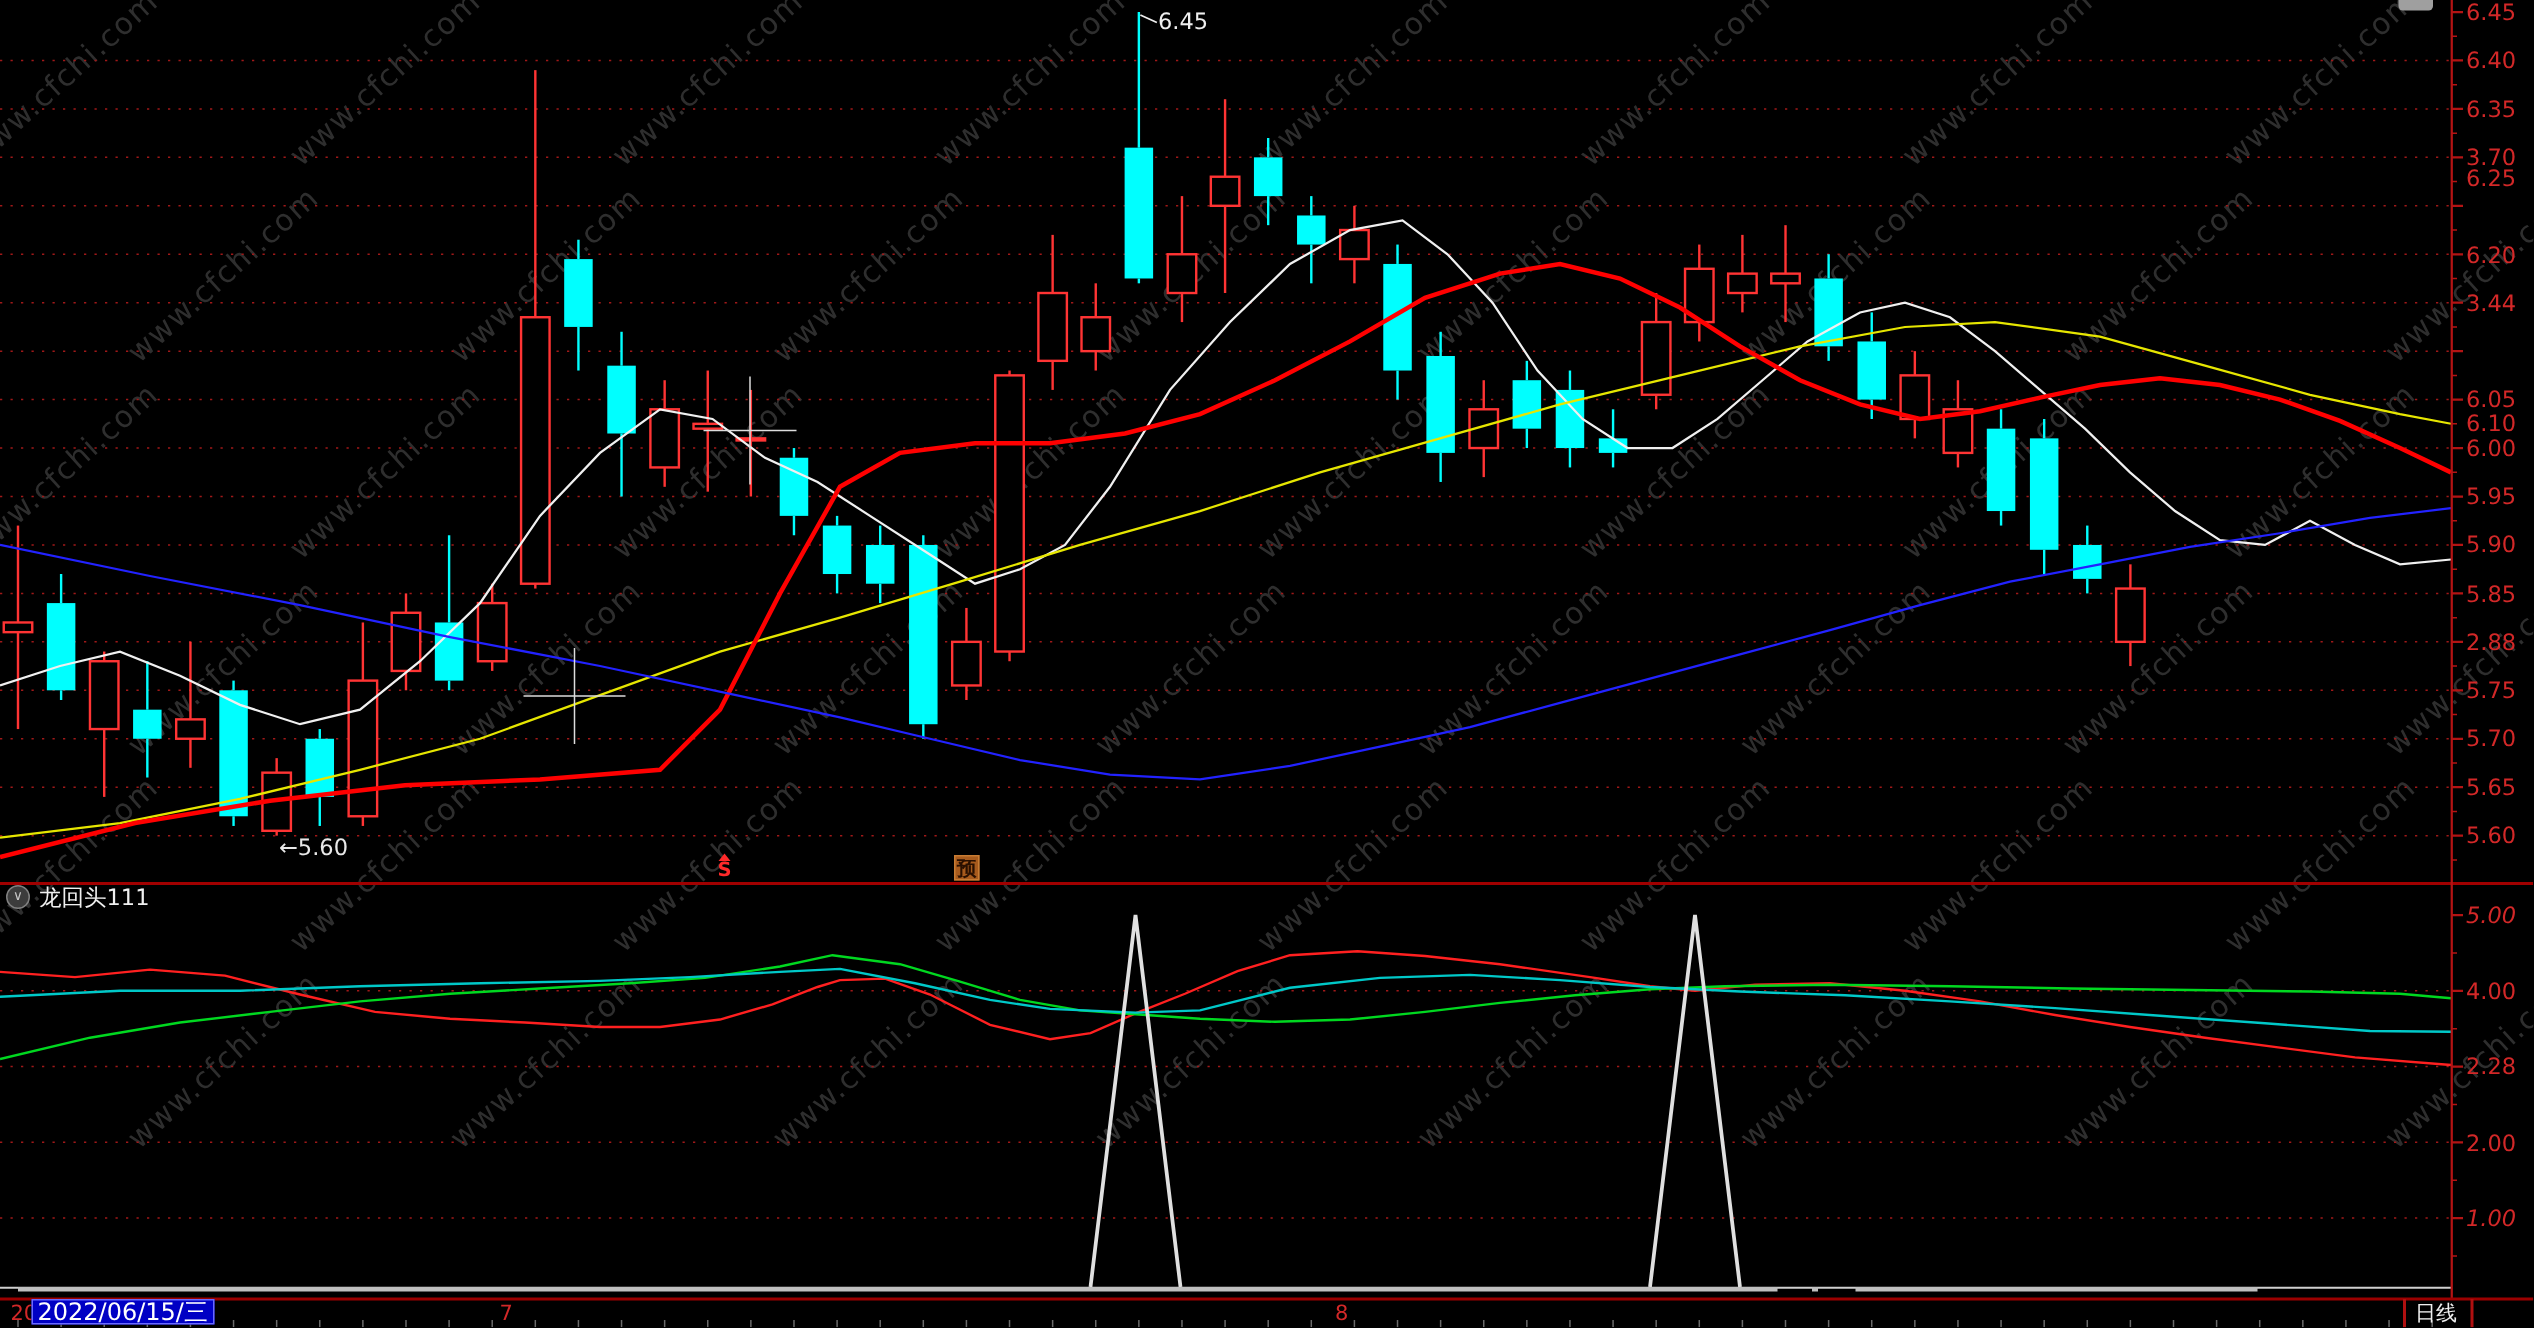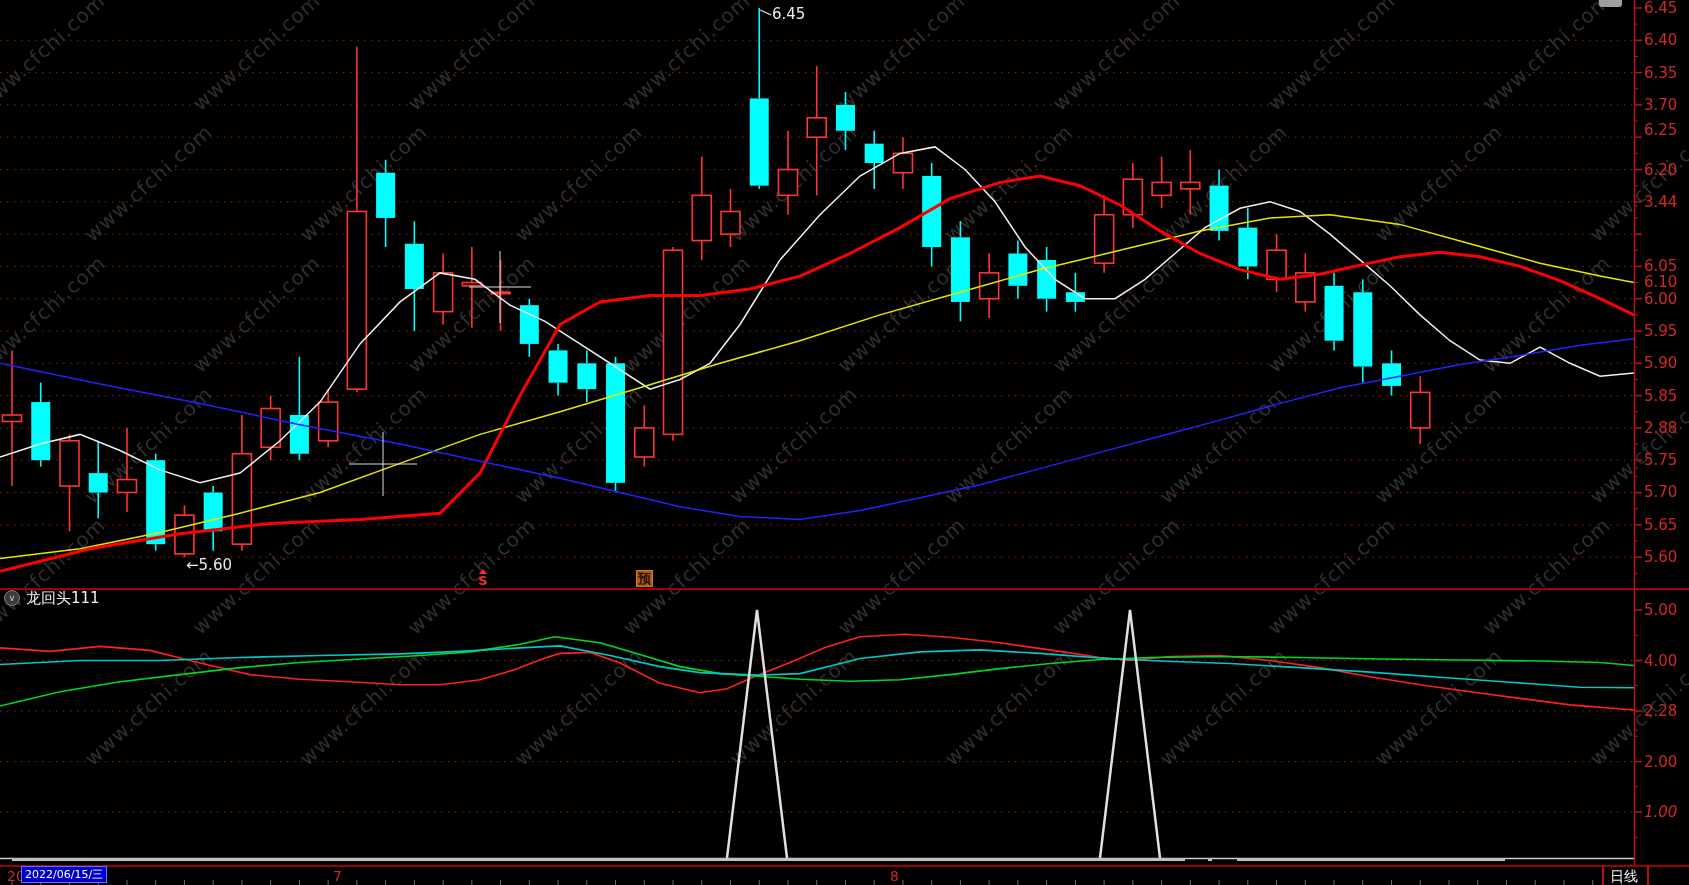--- a/index.html
+++ b/index.html
@@ -23,21 +23,21 @@
                  border-bottom:5px solid #ff2a2a;margin-bottom:1px;}
   .marker-s .s{font-size:13px;line-height:11px;}
   .marker-warn{position:absolute;width:17px;height:17px;background:#a85b1d;color:#2a1000;
                font-size:13px;font-weight:bold;display:flex;align-items:center;justify-content:center;
                border:1px solid #c87c33;box-sizing:border-box;}
   .anno{position:absolute;color:#efefef;font-size:15px;white-space:nowrap;}
   .bb-text{position:absolute;font-size:14px;line-height:16px;white-space:nowrap;}
   .scrollbar-seg{position:absolute;top:858px;height:3px;background:#bfbfbf;}
   .redline-h{position:absolute;left:0;top:865px;width:1689px;height:2px;background:#9c0000;}
   .date-box{position:absolute;left:21px;top:866px;padding:0 3px;background:#0000c4;
-            border:1px solid #6a6aff;color:#fff;font-size:11px;line-height:15px;}
+            border:1px solid #6a6aff;color:#fff;font-size:16px;line-height:15px;}
   .vline-red{position:absolute;top:866px;width:2px;height:19px;background:#b01010;}
   .frag{position:absolute;left:1599px;top:0;width:23px;height:7px;background:#9f9f9f;
         border-radius:0 0 3px 3px;}
 </style>
 </head>
 <body>
 
 <div id="stage">
 
   <div id="watermark-layer">
@@ -414,35 +414,35 @@
   <div class="ind-row">
     <span class="ind-icon">∨</span>
     <span class="ind-name">龙回头111</span>
   </div>
 
   <div id="axis-labels">
       <div class="axis-label" style="top: 0px;">6.45</div>
       <div class="axis-label" style="top: 32px;">6.40</div>
       <div class="axis-label" style="top: 65px;">6.35</div>
       <div class="axis-label" style="top: 97px;">3.70</div>
-      <div class="axis-label" style="top: 122px;">6.25</div>
+      <div class="axis-label" style="top: 111px;">6.25</div>
       <div class="axis-label" style="top: 162px;">6.20</div>
       <div class="axis-label" style="top: 194px;">3.44</div>
       <div class="axis-label" style="top: 226px; margin-top: 48px;">6.10</div>
       <div class="axis-label" style="top: 258px;">6.05</div>
       <div class="axis-label" style="top: 291px;">6.00</div>
       <div class="axis-label" style="top: 323px;">5.95</div>
       <div class="axis-label" style="top: 355px;">5.90</div>
       <div class="axis-label" style="top: 388px;">5.85</div>
       <div class="axis-label" style="top: 420px;">2.88</div>
       <div class="axis-label" style="top: 452px;">5.75</div>
       <div class="axis-label" style="top: 484px;">5.70</div>
       <div class="axis-label" style="top: 517px;">5.65</div>
       <div class="axis-label" style="top: 549px;">5.60</div>
-      <div class="axis-label" style="top: 602px;">5.00</div>
+      <div class="axis-label" style="top: 602px; font-style: italic;">5.00</div>
       <div class="axis-label" style="top: 653px;">4.00</div>
       <div class="axis-label" style="top: 703px;">2.28</div>
       <div class="axis-label" style="top: 754px;">2.00</div>
       <div class="axis-label" style="top: 804px; font-style: italic;">1.00</div>
     </div>
 
   <div>
     <div class="scrollbar-seg" style="left:12px;width:1173px;"></div>
     <div class="scrollbar-seg" style="left:1208px;width:4px;"></div>
     <div class="scrollbar-seg" style="left:1237px;width:268px;"></div>

